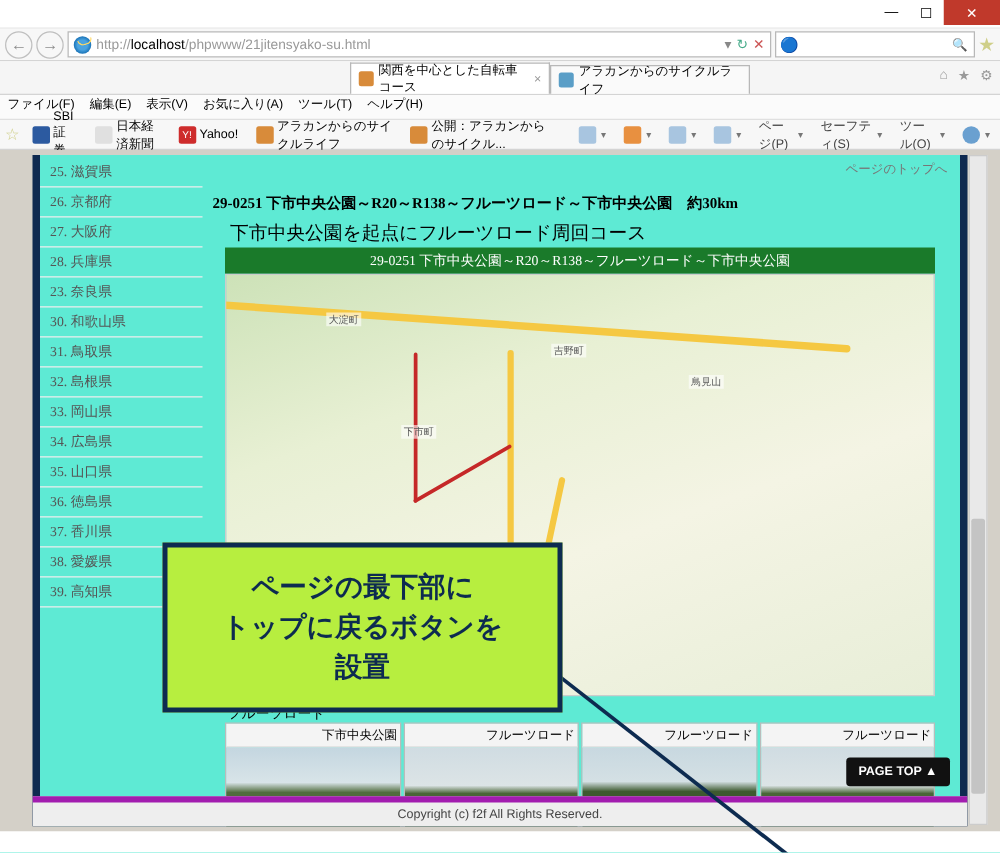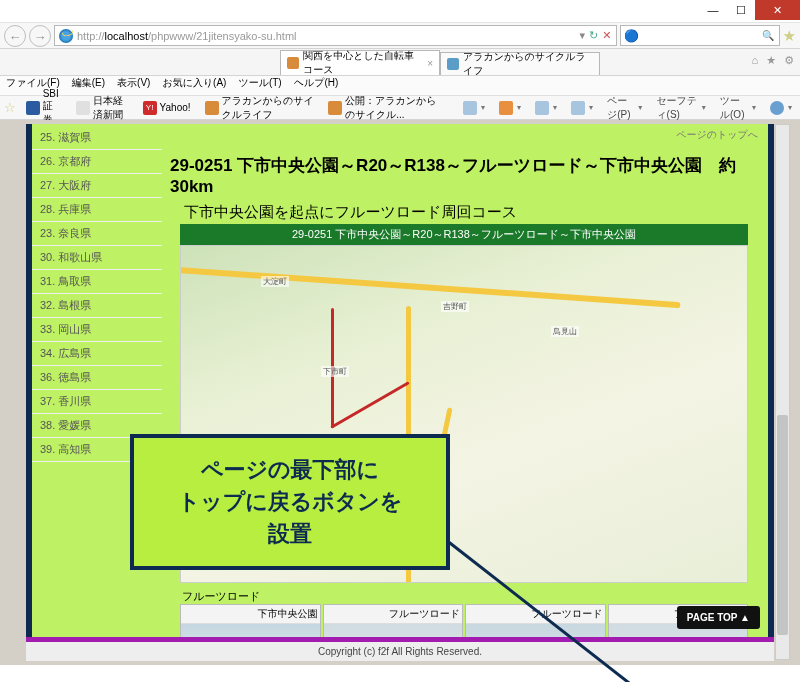--- a/index.html
+++ b/index.html
@@ -43,28 +43,28 @@
   .fav-yh { background: #ce2c2c; color:#fff; font-size:8px; line-height:14px; text-align:center; }
   .fav-arr { background: #d88b3a; }
   .cmd-spacer { flex: 1; }
   .cmd-item { display: flex; align-items: center; gap: 2px; padding: 0 4px; color: #444; }
   .cmd-ico { width: 14px; height: 14px; background: #a8c5e0; border-radius: 2px; }
   .cmd-drop::after { content: "▾"; color: #777; margin-left: 2px; font-size: 8px; }
   
   
   .page-wrap { height: 545px; background: #d4d0c8; padding: 4px 26px 4px 26px; position: relative; }
   .page-scroll { background: #0f2a50; height: 100%; padding: 0; position: relative; overflow: hidden; }
-  .content { background: #bef264; margin: 0 6px; height: 100%; display: flex; position: relative; }
+  .content { background: #5eead4; margin: 0 6px; height: 100%; display: flex; position: relative; font-family: Liberation Serif, serif; }
   
   .sidebar { width: 130px; padding: 2px 0; }
   .side-item { padding: 4px 8px; font-size: 11px; color: #555; border-bottom: 1px solid #eee; white-space: nowrap; }
   
   .main { flex: 1; padding: 0 10px 8px 8px; position: relative; }
   .top-link { text-align: right; font-size: 10px; color: #777; padding: 4px 0; }
-  .course-title { font-size: 17px; font-weight: bold; padding: 8px 0 4px; }
+  .course-title { font-size: 12px; font-weight: bold; padding: 8px 0 4px; }
   .course-sub { font-size: 15px; padding: 2px 0 2px 14px; }
   .map-banner { background: #1a7a2a; color: #fff; font-size: 11px; padding: 3px 8px; text-align: center; margin: 0 10px; }
   .map-box { margin: 0 10px; height: 338px; border: 1px solid #ccc; background: linear-gradient(160deg, #cde2b8 0%, #e8f0d4 30%, #f4f4e4 60%, #e8eed8 100%); position: relative; overflow: hidden; }
   
   .road1 { position: absolute; left: -20px; top: 38px; width: 520px; height: 6px; background: #f5c842; transform: rotate(4deg); border-radius: 3px; }
   .road2 { position: absolute; left: 225px; top: 60px; width: 5px; height: 300px; background: #f5c842; border-radius: 3px; }
   .road2b { position: absolute; left: 250px; top: 160px; width: 5px; height: 160px; background: #f5c842; border-radius: 3px; transform: rotate(12deg); }
   .route { position: absolute; left: 150px; top: 62px; width: 3px; height: 120px; background: #c52828; border-radius: 2px; }
   .route2 { position: absolute; left: 150px; top: 180px; width: 90px; height: 3px; background: #c52828; border-radius: 2px; transform: rotate(-30deg); transform-origin: left; }
   .place { position: absolute; font-size: 8px; color: #555; background: rgba(255,255,255,0.6); padding: 0 2px; }
@@ -201,20 +201,21 @@
         <div class="side-item">25. 滋賀県</div>
         <div class="side-item">26. 京都府</div>
         <div class="side-item">27. 大阪府</div>
         <div class="side-item">28. 兵庫県</div>
         <div class="side-item">23. 奈良県</div>
         <div class="side-item">30. 和歌山県</div>
         <div class="side-item">31. 鳥取県</div>
         <div class="side-item">32. 島根県</div>
         <div class="side-item">33. 岡山県</div>
         <div class="side-item">34. 広島県</div>
+        <div class="side-item">35. 山口県</div>
         <div class="side-item">36. 徳島県</div>
         <div class="side-item">37. 香川県</div>
         <div class="side-item">38. 愛媛県</div>
         <div class="side-item">39. 高知県</div>
       </div>
 
       <div class="main">
         <div class="top-link">ページのトップへ</div>
         <div class="course-title">29-0251 下市中央公園～R20～R138～フルーツロード～下市中央公園　約30km</div>
         <div class="course-sub">下市中央公園を起点にフルーツロード周回コース</div>

